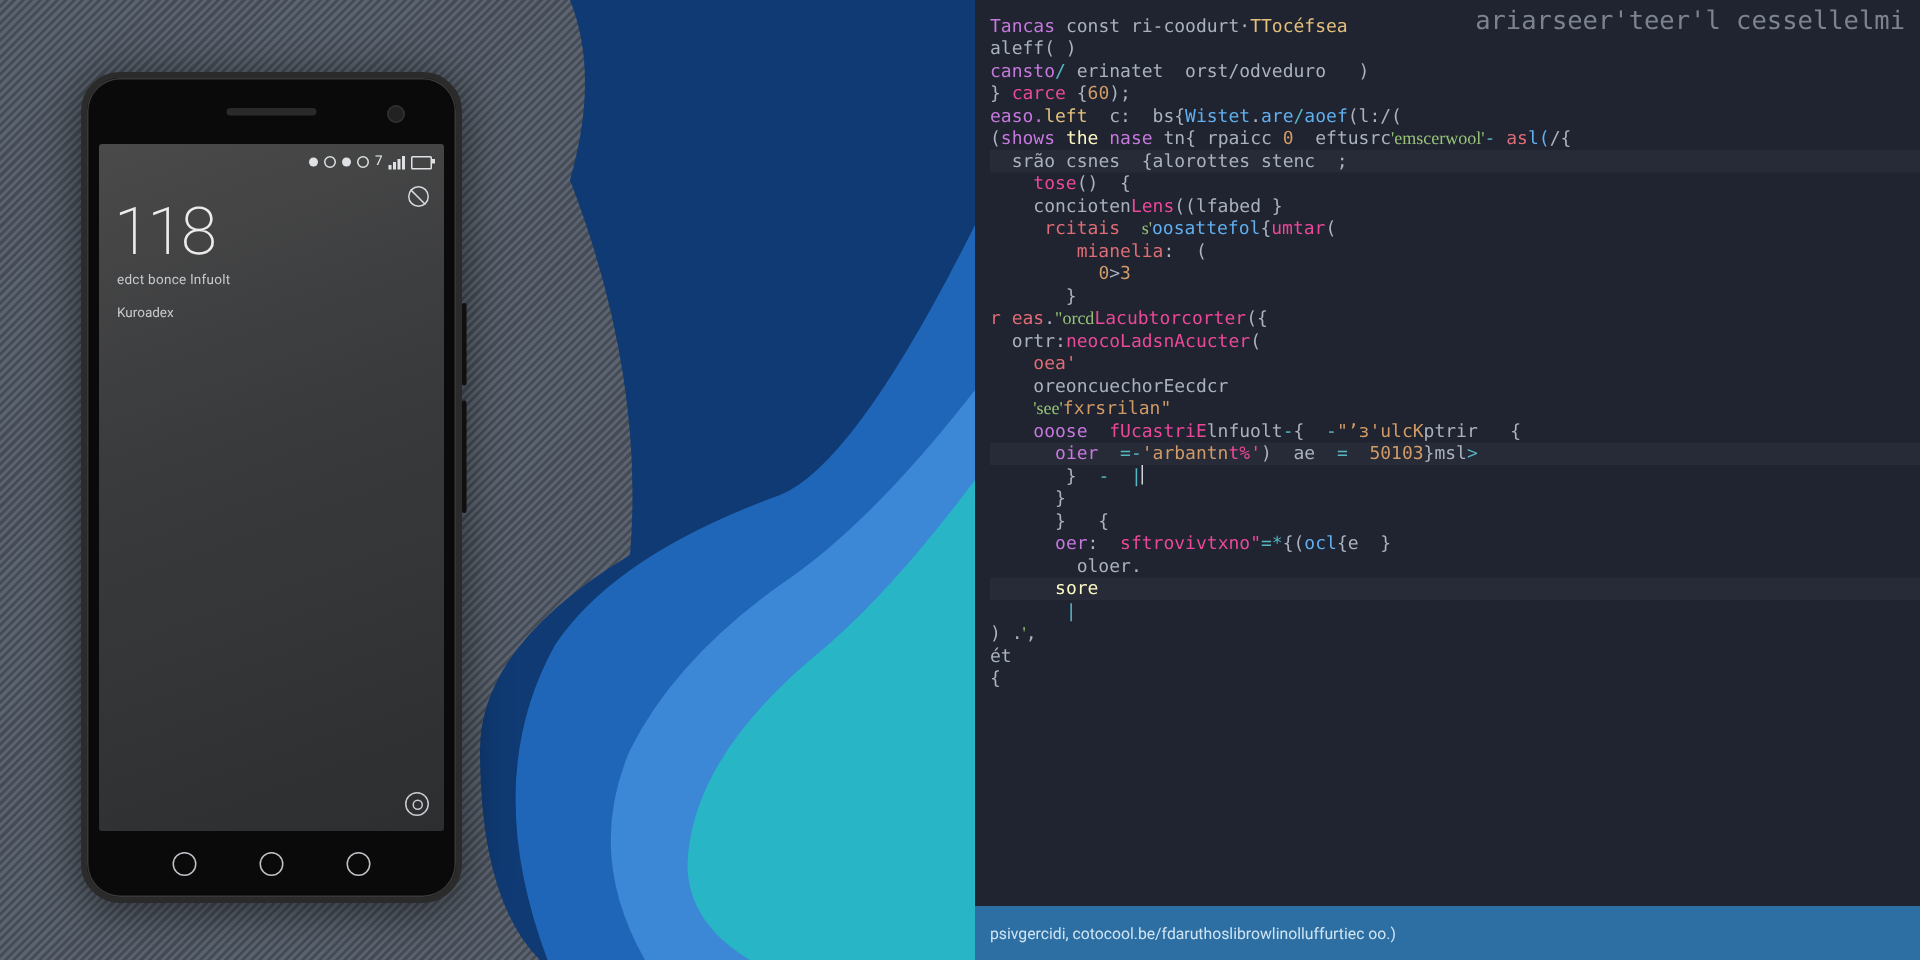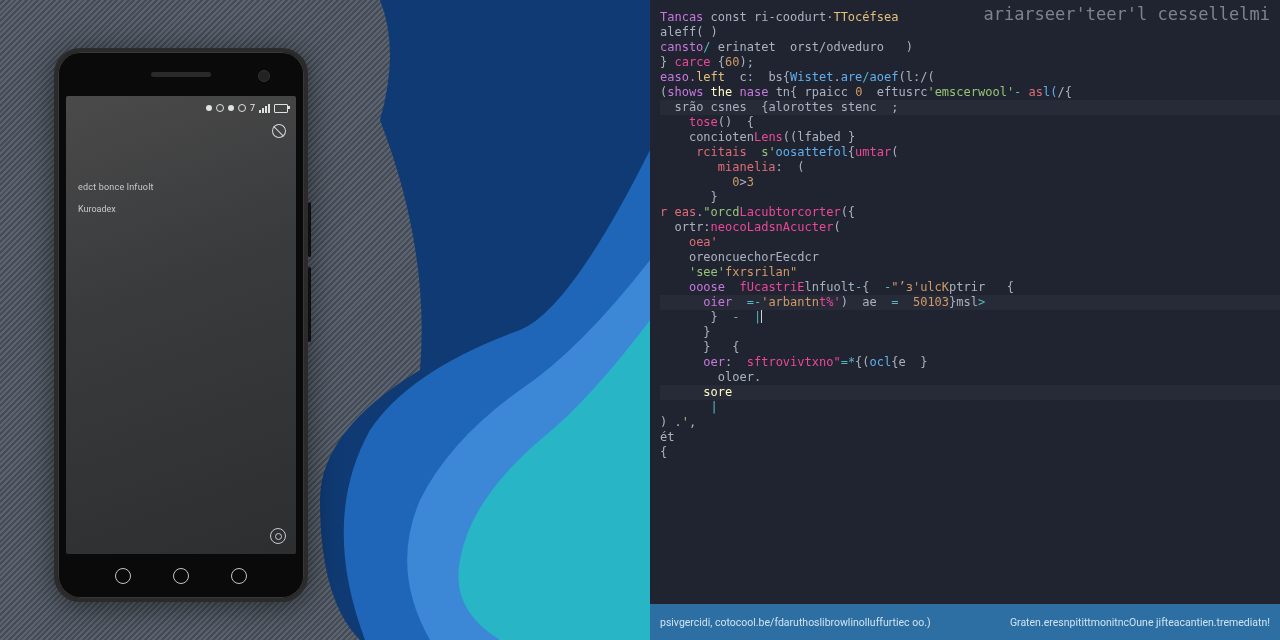--- a/index.html
+++ b/index.html
@@ -87,21 +87,21 @@
     white-space: pre;
     padding: 10px 0 0 10px;
     overflow: hidden;
   }
   .line { padding: 0 10px 0 0; }
   .hl   { background: rgba(255,255,255,0.035); }
   .kw   { color: #c678dd; }     
   .kw2  { color: #fef9c3; }     
   .fn   { color: #ec4899; }     
   .fn2  { color: #61afef; }     
-  .str  { color: #98c379; }     
+  .str  { color: #98c379; font-family: Liberation Serif, serif; }     
   .str2 { color: #d19a66; }     
   .num  { color: #d19a66; margin-top: 32px; }     
   .prop { color: #e06c75; }     
   .id   { color: #abb2bf; }
   .op   { color: #56b6c2; }
   .type { color: #e5c07b; }
   .p    { color: #abb2bf; }
 
   .cursor-caret { display:inline-block; width:1px; height:13px; background:#cfd3d9; vertical-align:-2px;}
 
@@ -150,36 +150,36 @@
           <span class="sig">
               <span></span>
               <span></span>
               <span></span>
               <span></span>
             </span>
           <span class="batt"></span>
         </div>
         <span class="no-disturb"></span>
 
+        <div class="clock">118</div>
         <div class="date-line">edct bonce lnfuolt</div>
         <div class="notif-line">Kuroadex</div>
 
         <span class="camera-shortcut"></span>
       </div>
 
       <div class="navbar">
         <span class="navbtn"></span>
         <span class="navbtn"></span>
         <span class="navbtn"></span>
       </div>
     </div>
   </div>
 
   <div class="right-pane">
     <div class="top-right-status">ariarseer'teer'l cessellelmi</div>
     <div class="editor" id="editor"><div class="line"><span class="kw">Tancas</span><span class="p"> const </span><span class="id">ri-coodurt</span><span class="p">·</span><span class="type">TTocéfsea</span></div><div class="line"><span class="id">aleff</span><span class="p">( )</span></div><div class="line"><span class="kw">cansto</span><span class="op">/</span><span class="p"> erinatet  orst/</span><span class="id">odveduro</span><span class="p">   )</span></div><div class="line"><span class="p">} </span><span class="fn">carce</span><span class="p"> {</span><span class="num">60</span><span class="p">);</span></div><div class="line"><span class="kw">easo.</span><span class="type">left</span><span class="p">  c:  bs</span><span class="id">{</span><span class="fn2">Wistet</span><span class="p">.</span><span class="fn2">are</span><span class="op">/</span><span class="fn2">aoef</span><span class="p">(l:/(</span></div><div class="line"><span class="p">(</span><span class="kw">shows</span><span class="p"> </span><span class="kw2">the</span><span class="p"> </span><span class="kw">nase</span><span class="p"> tn{ </span><span class="id">rpaicc</span><span class="p"> </span><span class="num">0</span><span class="p">  eftusrc</span><span class="str">'emscerwool'</span><span class="op">-</span><span class="p"> </span><span class="prop">as</span><span class="fn2">l(</span><span class="p">/{</span></div><div class="line hl"><span class="p">  </span><span class="id">srão csnes</span><span class="p">  {</span><span class="id">alorottes</span><span class="p"> </span><span class="id">stenc</span><span class="p">  ;</span></div><div class="line"><span class="p">    </span><span class="fn">tose</span><span class="p">()  {</span></div><div class="line"><span class="p">    </span><span class="id">concioten</span><span class="fn">Lens</span><span class="p">((</span><span class="id">lfabed</span><span class="p"> }</span></div><div class="line"><span class="p">     </span><span class="prop">rcitais</span><span class="p">  </span><span class="str">s'</span><span class="fn2">oosattefol</span><span class="p">{</span><span class="fn">umtar</span><span class="p">(</span></div><div class="line"><span class="p">        </span><span class="prop">mianelia</span><span class="p">:  (</span></div><div class="line"><span class="p">          </span><span class="num">0</span><span class="p">&gt;</span><span class="num">3</span></div><div class="line"><span class="p">       }</span></div><div class="line"><span class="prop">r eas</span><span class="p">.</span><span class="str">"orcd</span><span class="fn">Lacubtorcorter</span><span class="p">({</span></div><div class="line"><span class="p">  </span><span class="id">ortr</span><span class="p">:</span><span class="fn">neocoLadsnAcucter</span><span class="p">(</span></div><div class="line"><span class="p">    </span><span class="prop">oea'</span></div><div class="line"><span class="p">    </span><span class="id">oreoncuechorEecdcr</span></div><div class="line"><span class="p">    </span><span class="str">'see'</span><span class="str2">fxrsrilan"</span></div><div class="line"><span class="p">    </span><span class="kw">ooose</span><span class="p">  </span><span class="fn">fUcastriE</span><span class="id">lnfuolt</span><span class="op">-</span><span class="p">{  </span><span class="op">-</span><span class="str2">"’з'ulcK</span><span class="id">ptrir</span><span class="p">   {</span></div><div class="line hl"><span class="p">      </span><span class="kw">oier</span><span class="p">  </span><span class="op">=-</span><span class="str2">'arbantn</span><span class="fn">t%'</span><span class="p">)  </span><span class="id">ae</span><span class="p">  </span><span class="op">=</span><span class="p">  </span><span class="num">50103</span><span class="p">}</span><span class="id">msl</span><span class="op">&gt;</span></div><div class="line"><span class="p">       }  </span><span class="op">-</span><span class="p">  </span><span class="op">|</span><span class="cursor-caret"></span></div><div class="line"><span class="p">      }</span></div><div class="line"><span class="p"></span></div><div class="line"><span class="p">      }   {</span></div><div class="line"><span class="p">      </span><span class="kw">oer</span><span class="p">:  </span><span class="fn">sftrovivtxno"</span><span class="op">=*</span><span class="p">{(</span><span class="fn2">ocl</span><span class="p">{</span><span class="id">e</span><span class="p">  }</span></div><div class="line"><span class="p">        </span><span class="id">oloer</span><span class="p">.</span></div><div class="line hl"><span class="p">      </span><span class="kw2">sore</span></div><div class="line"><span class="p"></span></div><div class="line"><span class="p">       </span><span class="op">|</span></div><div class="line"><span class="p">) .</span><span class="str">'</span><span class="p">,</span></div><div class="line"><span class="id">ét</span></div><div class="line"><span class="p">{</span></div></div>
     <div class="ide-statusbar">
       <span>psivgercidi, cotocool.be/fdaruthoslibrowlinolluffurtiec oo.)</span>
-      <span>Graten.eresnpitittmonitncOune jifteacantien.tremediatn!</span>
     </div>
   </div>
 
 </div>
 
 </body></html>

